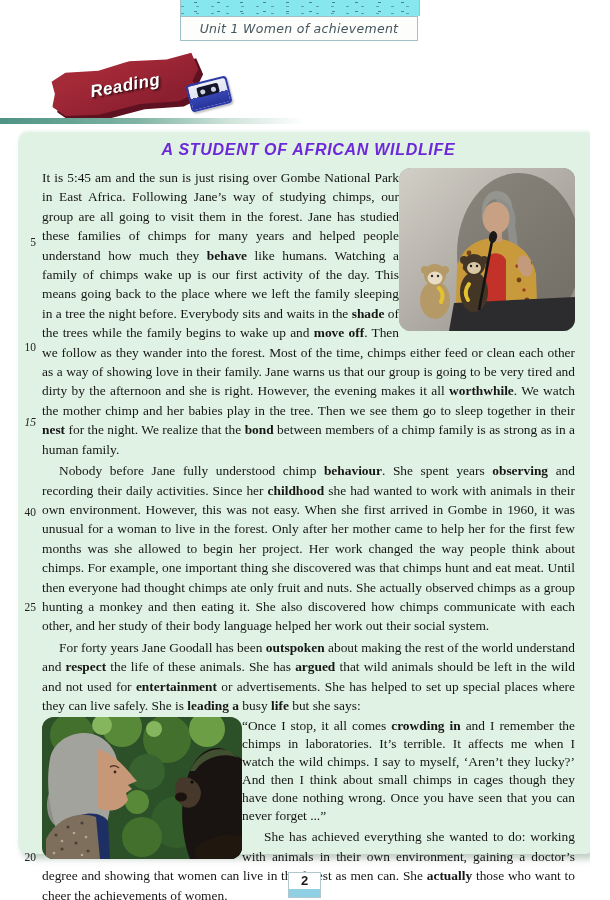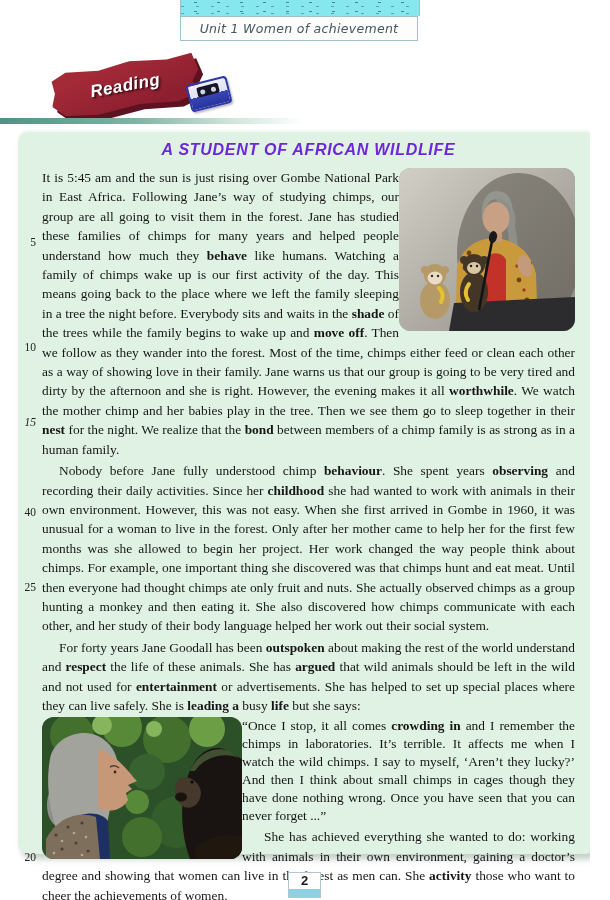--- a/index.html
+++ b/index.html
@@ -198,29 +198,29 @@
           <path d="M148,142 C136,110 138,68 152,46 C160,33 172,28 184,33 L200,42 L200,142 Z" fill="#191411"></path>
           <path d="M148,54 C155,37 172,28 187,34 L197,41 C185,35 163,38 153,54 Z" fill="#4a5a38" opacity="0.85"></path>
           <path d="M136,62 C131,72 133,84 142,90 C151,93 159,86 159,75 C157,64 146,57 136,62 Z" fill="#46382a"></path>
           <ellipse cx="139" cy="80" rx="6" ry="4.5" fill="#1a120c"></ellipse>
           <circle cx="150" cy="65" r="1.6" fill="#0c0806"></circle>
           <ellipse cx="180" cy="132" rx="28" ry="13" fill="#20180f" transform="rotate(-12 180 132)"></ellipse>
         </svg>
       </figure>
 
       <p class="para quote"><span>“Once I stop, it all comes </span><span class="b">crowding in</span><span> and I remember the chimps in laboratories. It’s terrible. It affects me when I watch the wild chimps. I say to myself, ‘Aren’t they lucky?’ And then I think about small chimps in cages though they have done nothing wrong. Once you have seen that you can never forget ...”</span></p>
-      <p class="para closing"><span>She has achieved everything she wanted to do: working with animals in their own environment, gaining a doctor’s degree and showing that women can live in the forest as men can. She </span><span class="b">activity</span><span> those who want to cheer the achievements of women.</span></p>
+      <p class="para closing"><span>She has achieved everything she wanted to do: working with animals in their own environment, gaining a doctor’s degree and showing that women can live in the forest as men can. She </span><span class="b">actually</span><span> those who want to cheer the achievements of women.</span></p>
     </div>
   </div>
 
   <span class="lineno" style="top:236px;">5</span>
   <span class="lineno" style="top:325px;margin-top:16px;">10</span>
   <span class="lineno" style="top:416px;font-style:italic;">15</span>
   <span class="lineno" style="top:506px;">40</span>
-  <span class="lineno" style="top:581px;">25</span>
+  <span class="lineno" style="top:601px;">25</span>
   <span class="lineno" style="top:851px;">20</span>
 
   <div class="page-num-box">
     <span class="pn">2</span>
     <div class="pn-strip"></div>
   </div>
 
 </div>
 
 </body></html>

